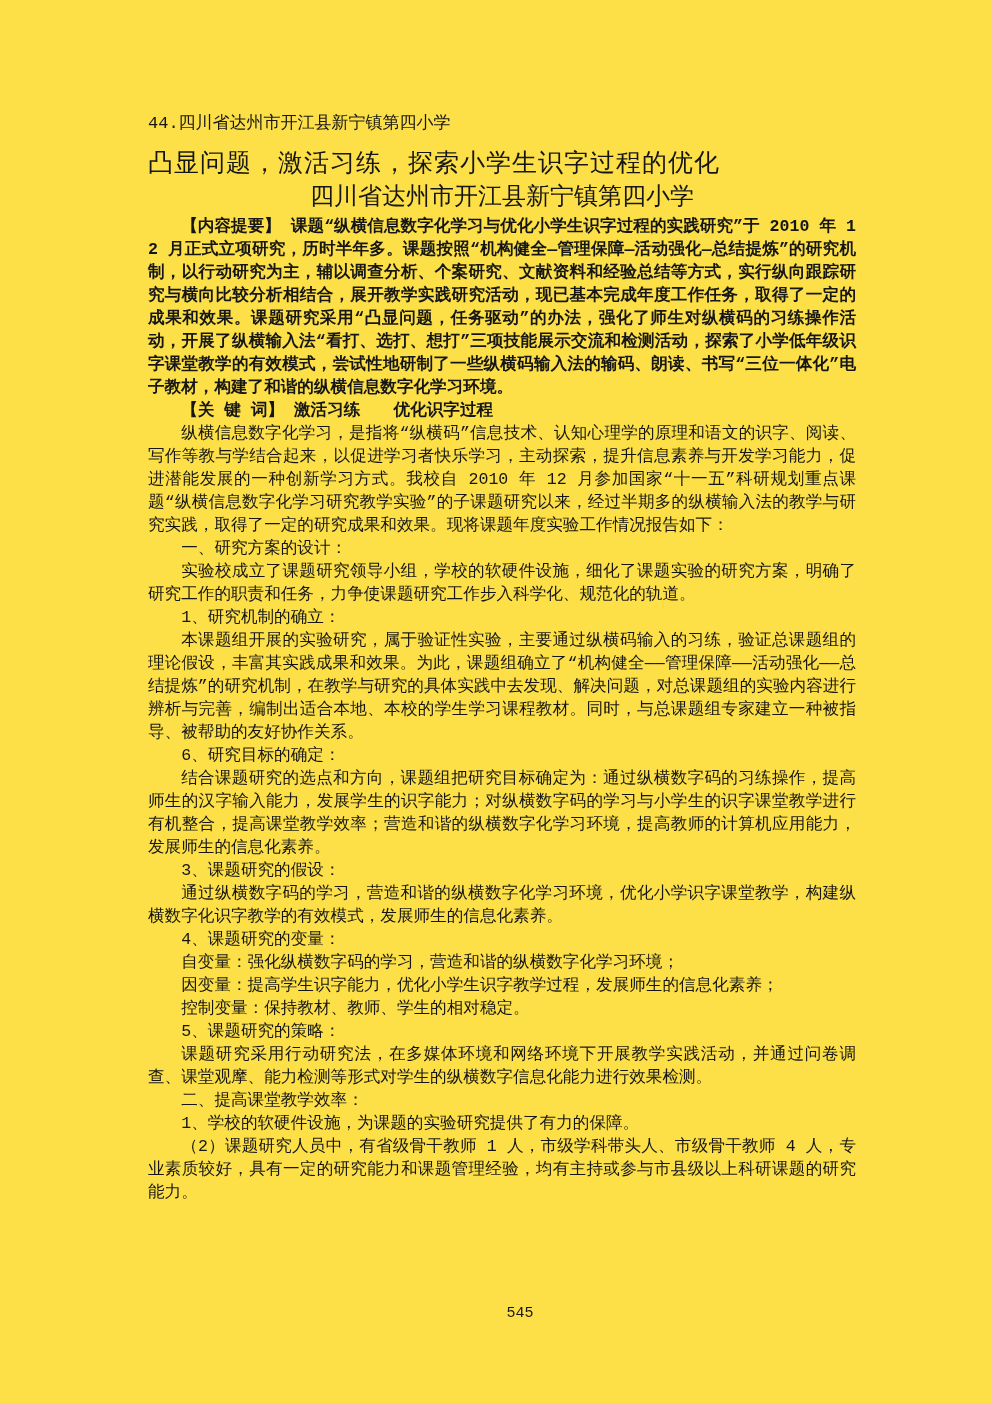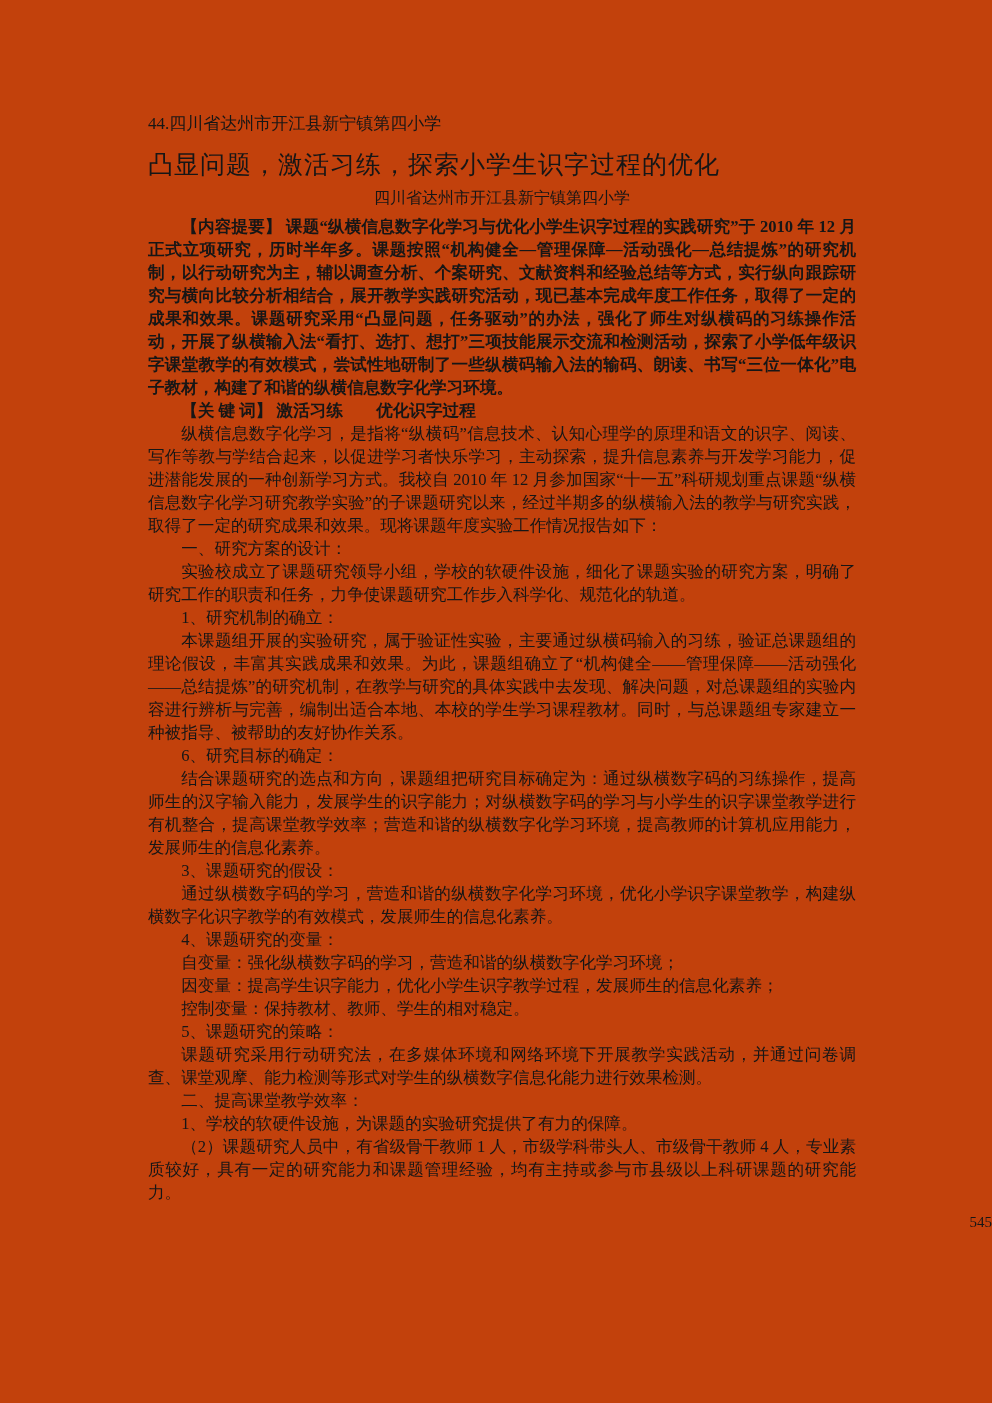--- a/index.html
+++ b/index.html
@@ -4,23 +4,23 @@
 <style>
   html, body {
     margin: 0;
     padding: 0;
     background: #ffffff;
   }
   .page {
     position: relative;
     width: 992px;
     height: 1403px;
-    background: #c2410c;
+    background: #fde047;
     overflow: hidden;
-    font-family: Liberation Serif, serif;
+    font-family: Liberation Mono, monospace;
     color: #161616;
   }
   .content {
     position: absolute;
     left: 148px;
     top: 112px;
     width: 708px;
   }
   .index-line {
     font-size: 17px;
@@ -29,42 +29,42 @@
     text-align: left;
   }
   .doc-title {
     font-size: 25px;
     line-height: 34px;
     font-weight: normal;
     letter-spacing: 1px;
     margin: 12px 0 2px 0;
   }
   .doc-subtitle {
-    font-size: 16px;
+    font-size: 24px;
     line-height: 27px;
     text-align: center;
     margin: 0 0 4px 0;
   }
   p.para {
     font-size: 16.6px;
     line-height: 23px;
     text-align: justify;
     text-indent: 2em;
     margin: 0;
     word-break: break-all;
   }
   p.bold {
     font-weight: bold;
   }
   .page-number {
     position: absolute;
     left: 0;
     right: 0;
-    top: 1212px;
-    text-align: right;
+    top: 1304px;
+    text-align: center;
     font-size: 15px;
     line-height: 20px;
     color: #161616;
     margin-left: 48px;
   }
 </style>
 </head>
 <body>
 
 <div class="page">

